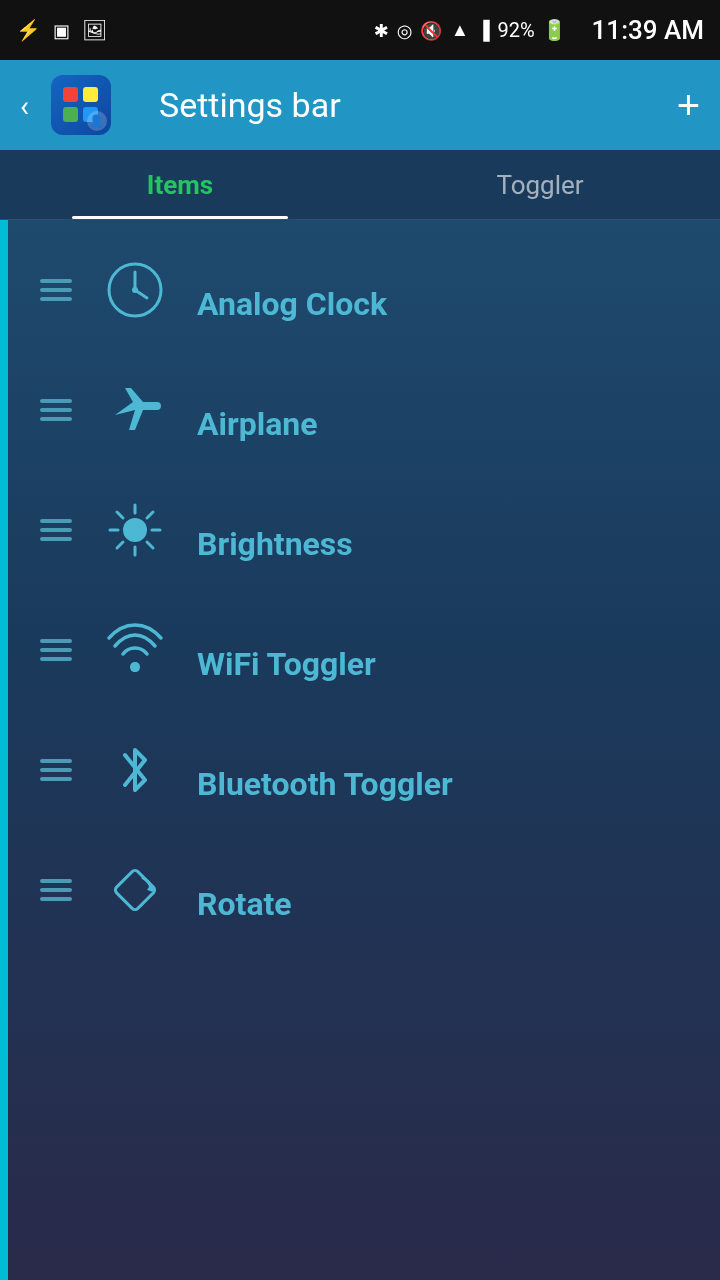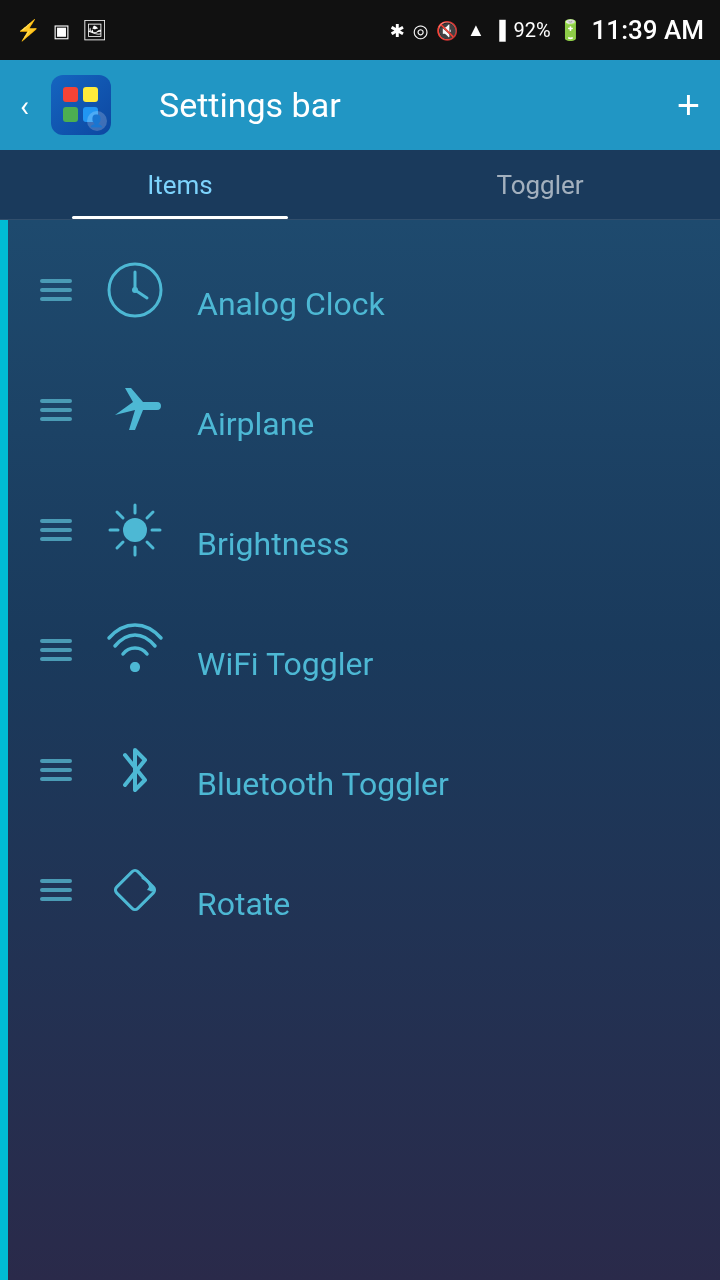--- a/index.html
+++ b/index.html
@@ -36,20 +36,21 @@
     .status-right {
       display: flex;
       align-items: center;
       gap: 8px;
       font-size: 22px;
     }
 
     .status-time {
       font-size: 26px;
       font-weight: 500;
+      margin-left: 16px;
     }
 
     
     #app-bar {
       width: 720px;
       height: 90px;
       background: #2196c4;
       display: flex;
       align-items: center;
       justify-content: space-between;
@@ -131,22 +132,22 @@
       display: flex;
       align-items: center;
       justify-content: center;
       font-size: 26px;
       color: rgba(255,255,255,0.6);
       cursor: pointer;
       position: relative;
     }
 
     .tab.active {
-      color: #7dd3fc;
-      font-weight: 400;
+      color: #22c55e;
+      font-weight: 700;
     }
 
     .tab.active::after {
       content: '';
       position: absolute;
       bottom: 0;
       left: 20%;
       width: 60%;
       height: 3px;
       background: white;
@@ -204,21 +205,21 @@
       display: flex;
       align-items: center;
       justify-content: center;
       color: #4db8d4;
       flex-shrink: 0;
     }
 
     .item-label {
       font-size: 32px;
       color: #4db8d4;
-      font-weight: 400;
+      font-weight: 700;
       margin-top: 28px;
     }
 
     
     svg {
       fill: #4db8d4;
     }
 
     
     .sb-icon {

